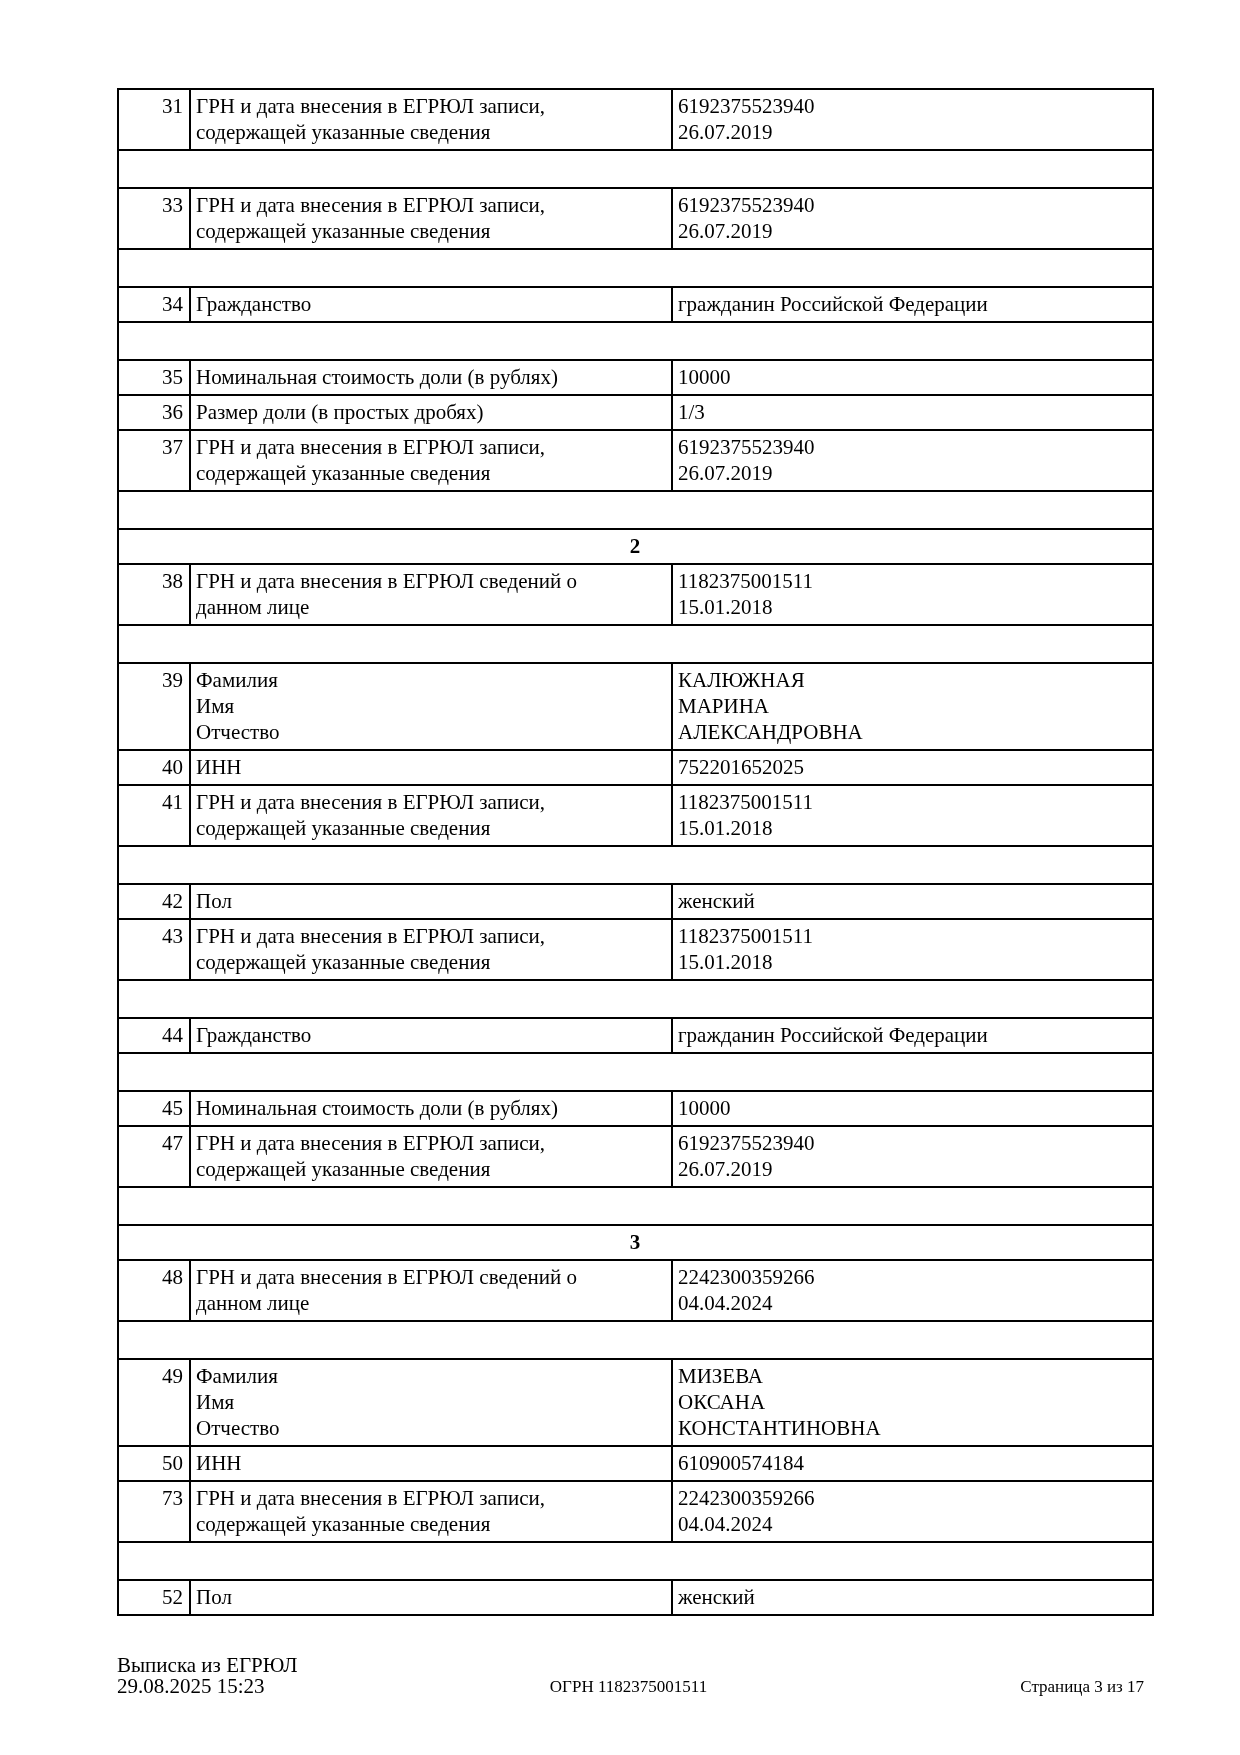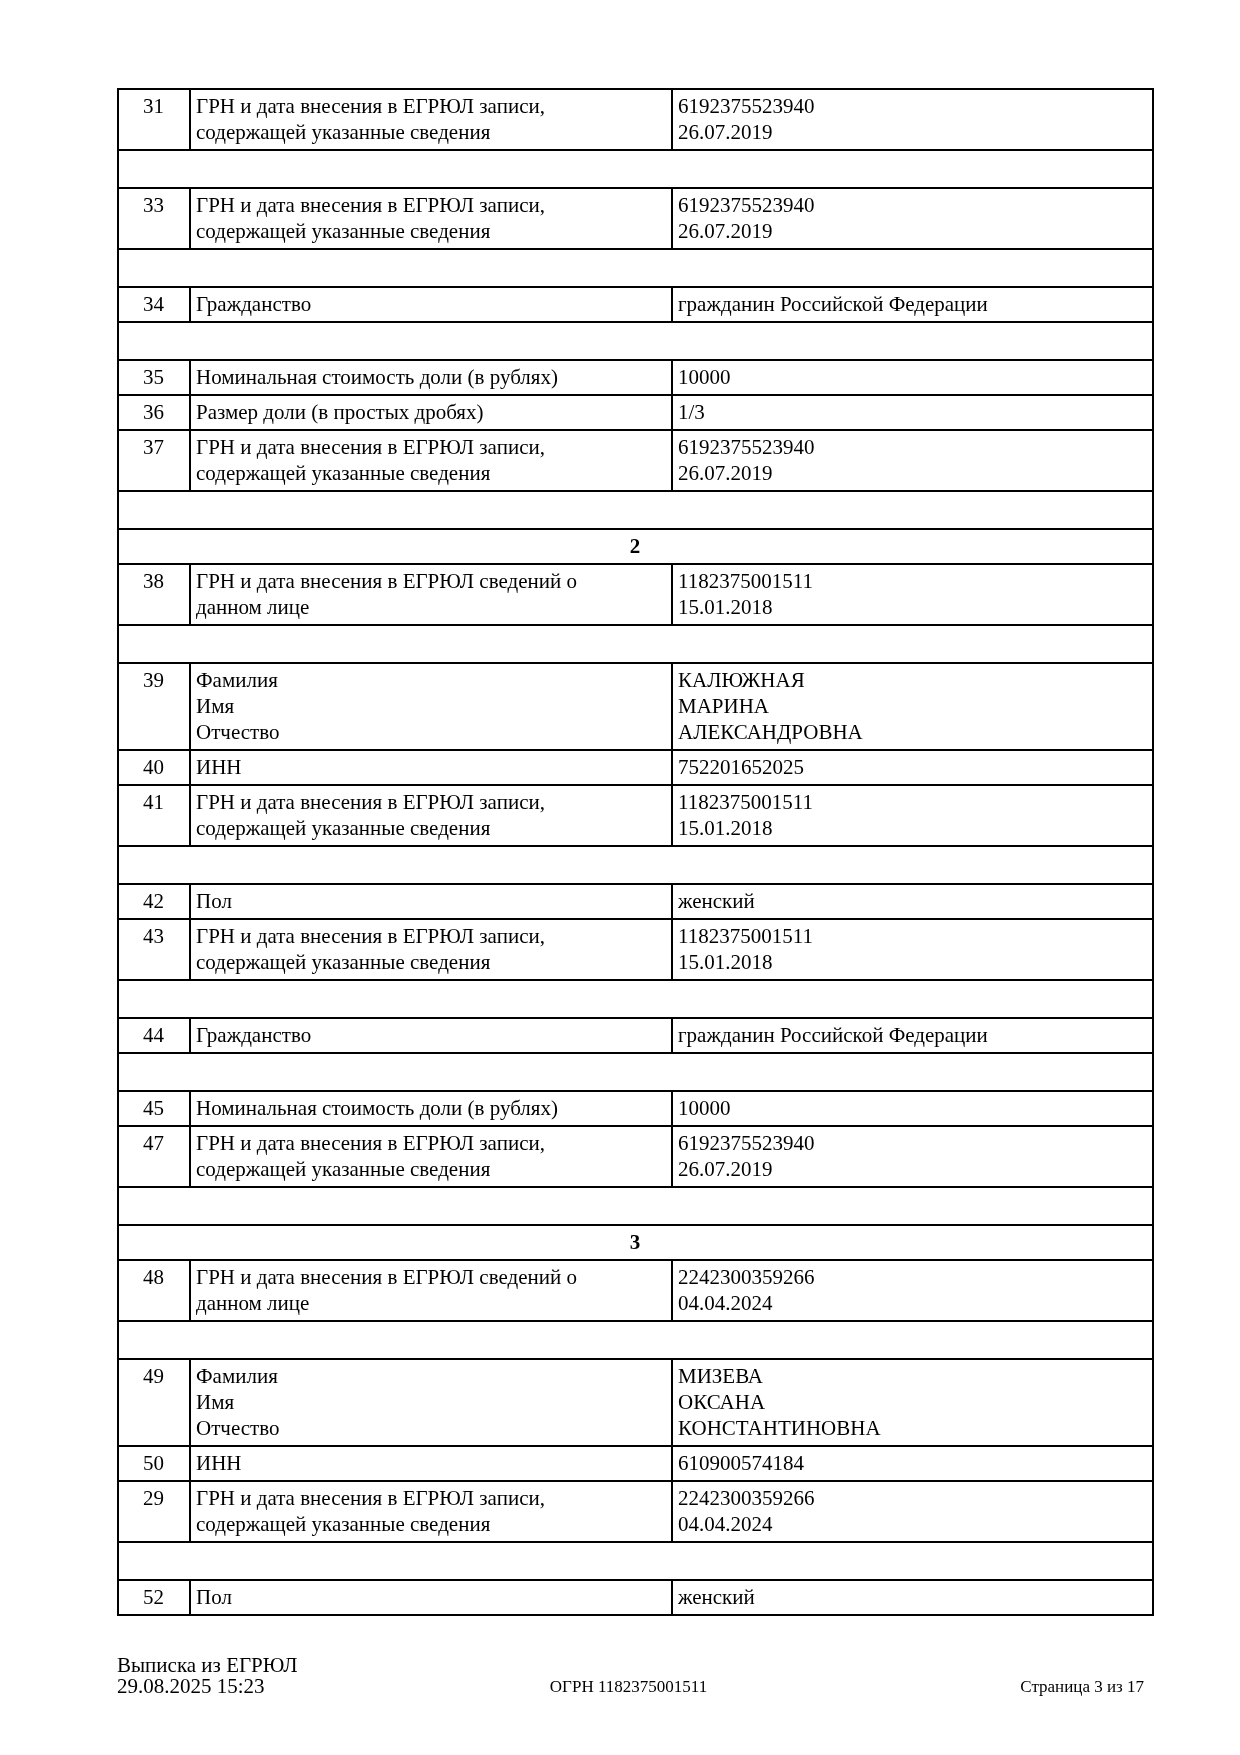--- a/index.html
+++ b/index.html
@@ -22,21 +22,21 @@
   }
   table.doc td{
     border:2px solid #000000;
     vertical-align:top;
     font-size:21px;
     line-height:26px;
     padding:3px 6px 4px 5px;
     overflow:hidden;
   }
   td.num-cell{
-    text-align:center;
+    text-align:right;
     padding-left:2px;
     padding-right:2px;
   }
   td.spacer-cell{
     height:29px;
     padding:0;
   }
   td.section-cell{
     text-align:center;
     font-weight:bold;
@@ -294,21 +294,21 @@
         <tr>
           <td class="num-cell">50</td>
           <td>
             <div>ИНН</div>
           </td>
           <td>
             <div>610900574184</div>
           </td>
         </tr>
         <tr>
-          <td class="num-cell">29</td>
+          <td class="num-cell">73</td>
           <td>
             <div>ГРН и дата внесения в ЕГРЮЛ записи,</div>
             <div>содержащей указанные сведения</div>
           </td>
           <td>
             <div>2242300359266</div>
             <div>04.04.2024</div>
           </td>
         </tr>
         <tr>

